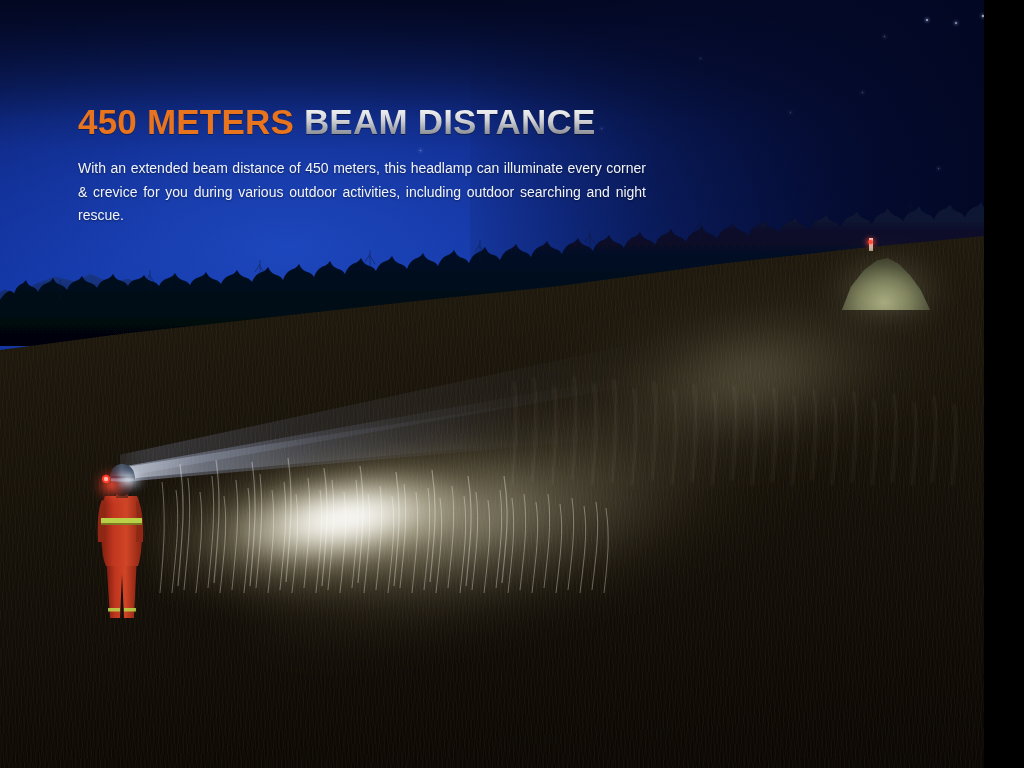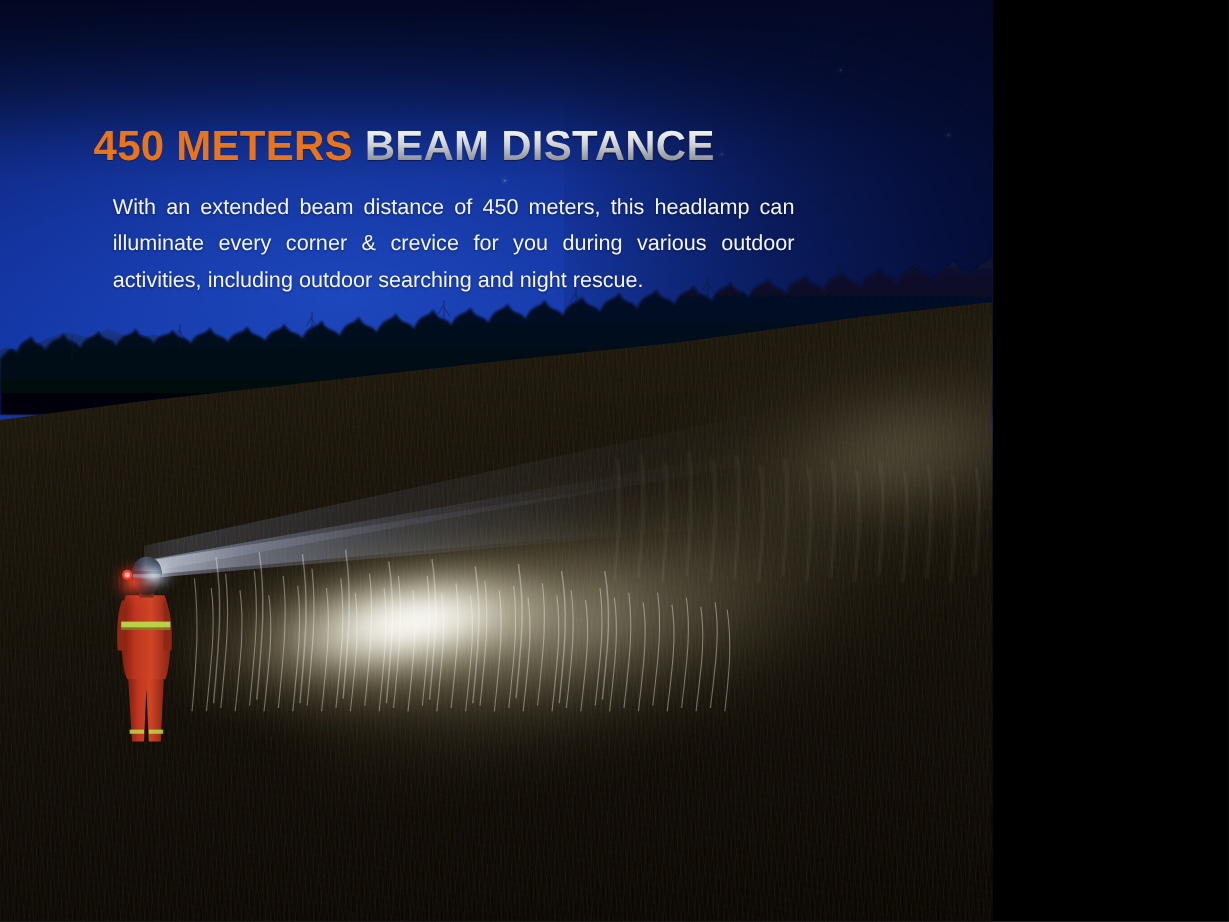--- a/index.html
+++ b/index.html
@@ -7,24 +7,24 @@
     margin: 0;
     padding: 0;
     background: #000;
   }
   body {
     font-family: "Liberation Sans", sans-serif;
   }
 
   #stage {
     position: relative;
-    width: 827px;
+    width: 984px;
     height: 768px;
     overflow: hidden;
-    background: #0f172a;
+    background: #14532d;
   }
 
   
   .sky {
     position: absolute;
     left: 0; top: 0;
     width: 1024px;
     height: 400px;
     background:
       radial-gradient(ellipse 900px 420px at 28% 62%,
@@ -301,24 +301,24 @@
         #a9acb2 66%,
         #8e9298 82%,
         #b9bcc1 100%);
     -webkit-background-clip: text;
     background-clip: text;
     color: transparent;
     -webkit-text-fill-color: transparent;
     filter: drop-shadow(0 1px 0 rgba(0,0,0,0.40));
   }
   .body-copy {
-    margin: 17px 0 0 16px;
+    margin: 17px 0 0 0;
     width: 568px;
     color: #f2f5fb;
-    font-size: 18px;
+    font-size: 14px;
     line-height: 1.68;
     text-align: justify;
     text-shadow: 0 1px 2px rgba(0,0,0,0.45);
   }
 </style>
 </head>
 <body>
 
 <div id="stage">
 

